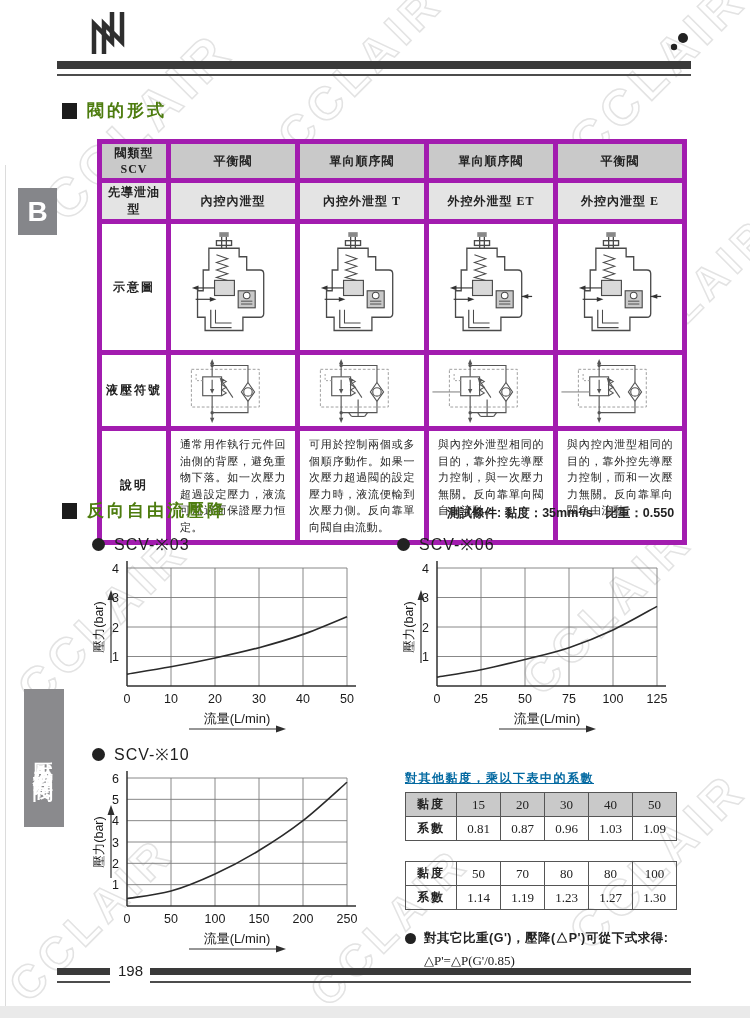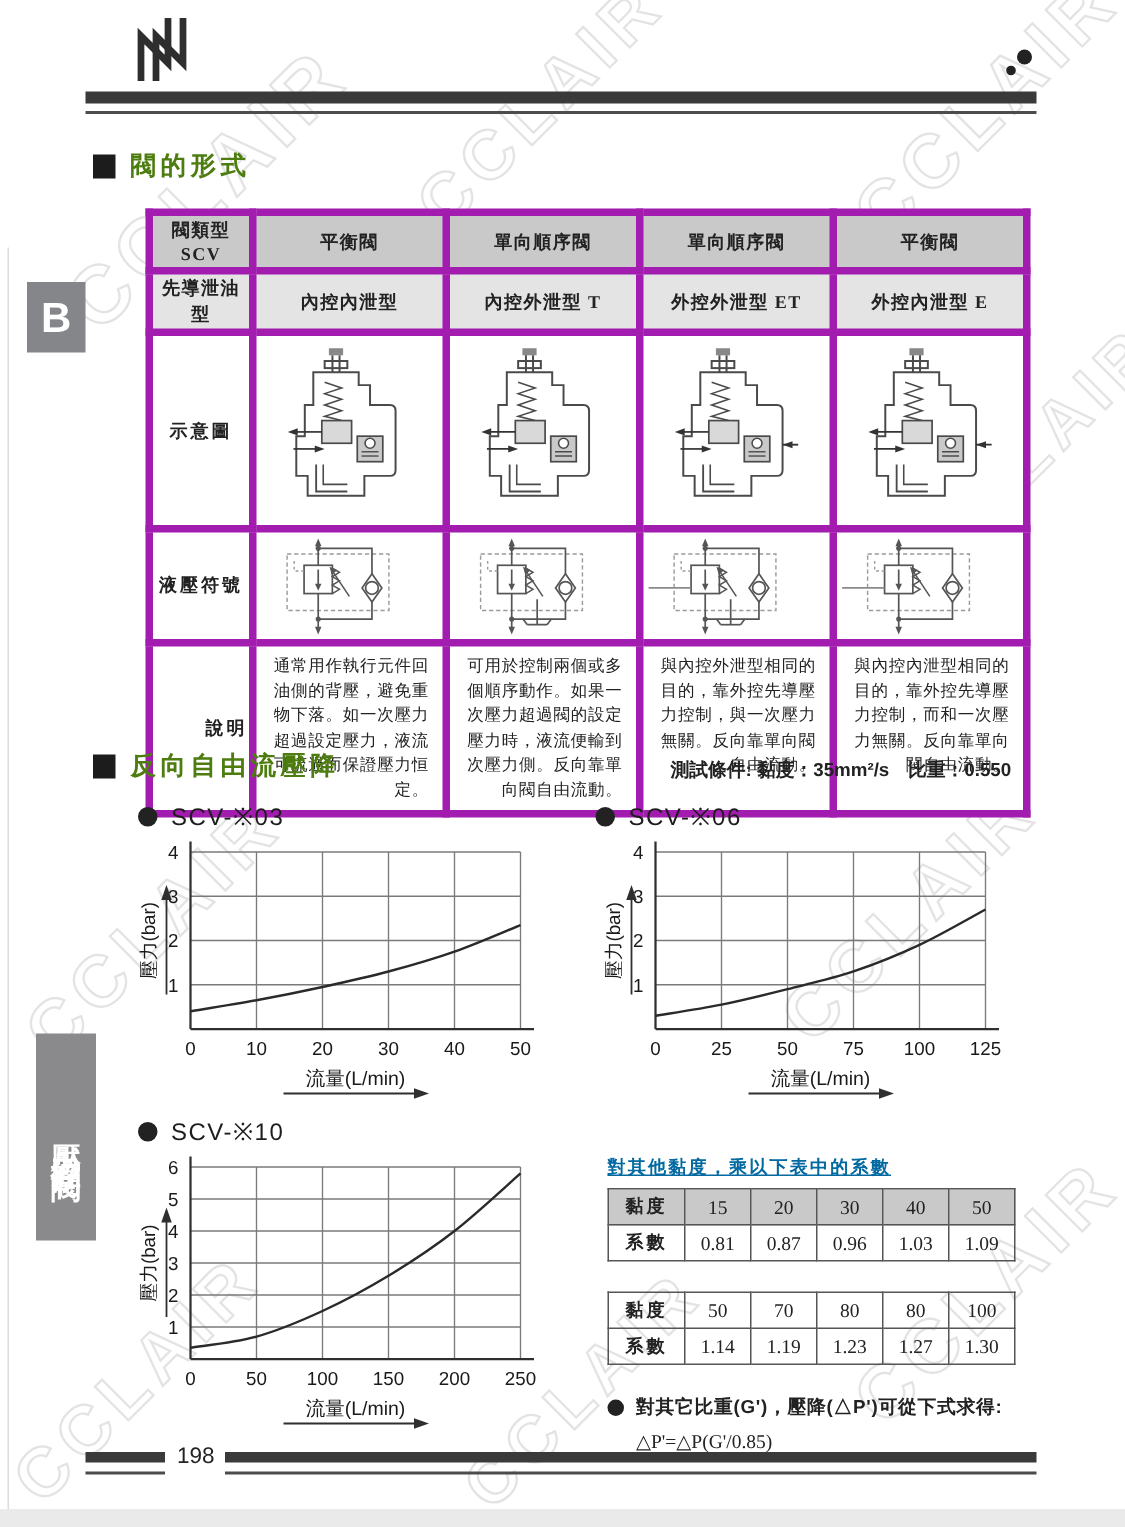--- a/index.html
+++ b/index.html
@@ -36,21 +36,21 @@
   
   table{border-collapse:collapse;table-layout:fixed;}
   .valve-table{position:absolute;left:97px;top:139px;width:585px;}
   .valve-table td{border:5px solid #a21caf;text-align:center;vertical-align:middle;
                   font-family:"Liberation Serif",serif;}
   .valve-table .hrow1 td{background:#c9c9c9;height:26px;font-size:12px;font-weight:bold;letter-spacing:1px;}
   .valve-table .hrow2 td{background:#e4e4e4;height:26px;font-size:12px;font-weight:bold;letter-spacing:1px;}
   .valve-table .lab{background:#dedede;font-size:12px;font-weight:bold;letter-spacing:2px;}
   .valve-table .schem-row td{height:124px;background:#fff;}
   .valve-table .sym-row td{height:69px;background:#fff;}
-  .valve-table .desc-row td{height:93px;background:#fff;text-align:right;}
+  .valve-table .desc-row td{height:93px;background:#fff;}
   .valve-table .desc{font-size:11px;line-height:1.5;text-align:justify;padding:5px 9px;
                      vertical-align:top;letter-spacing:0.5px;}
   
   .chart-label{position:absolute;display:flex;align-items:center;gap:9px;}
   .cl0{left:92px;top:533px;} .cl1{left:397px;top:533px;} .cl2{left:92px;top:743px;}
   .dot{width:13px;height:13px;border-radius:50%;background:#222;flex:0 0 auto;}
   .chart-label span.txt{font-size:16px;letter-spacing:1px;color:#1d1d1d;}
   .chart{position:absolute;}
   .c0{left:83px;top:556px;} .c1{left:393px;top:556px;} .c2{left:83px;top:766px;}
   svg{font-family:"Liberation Sans",sans-serif;display:block;}

